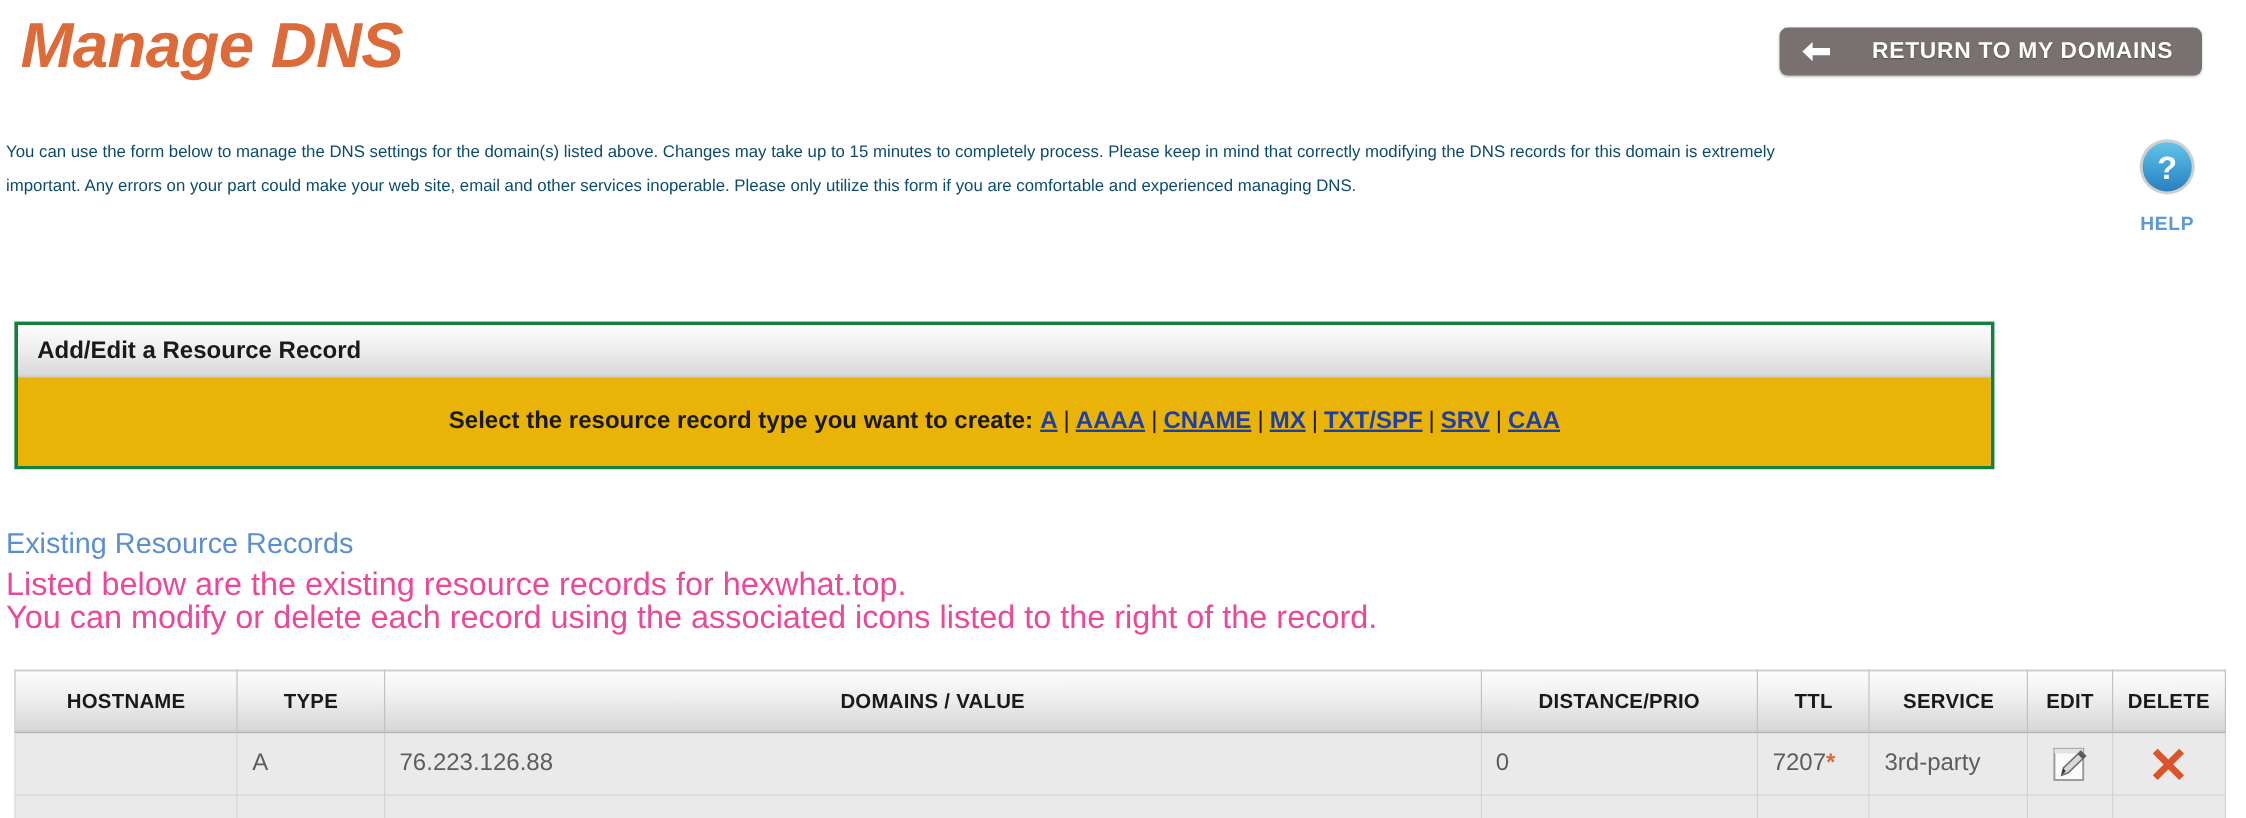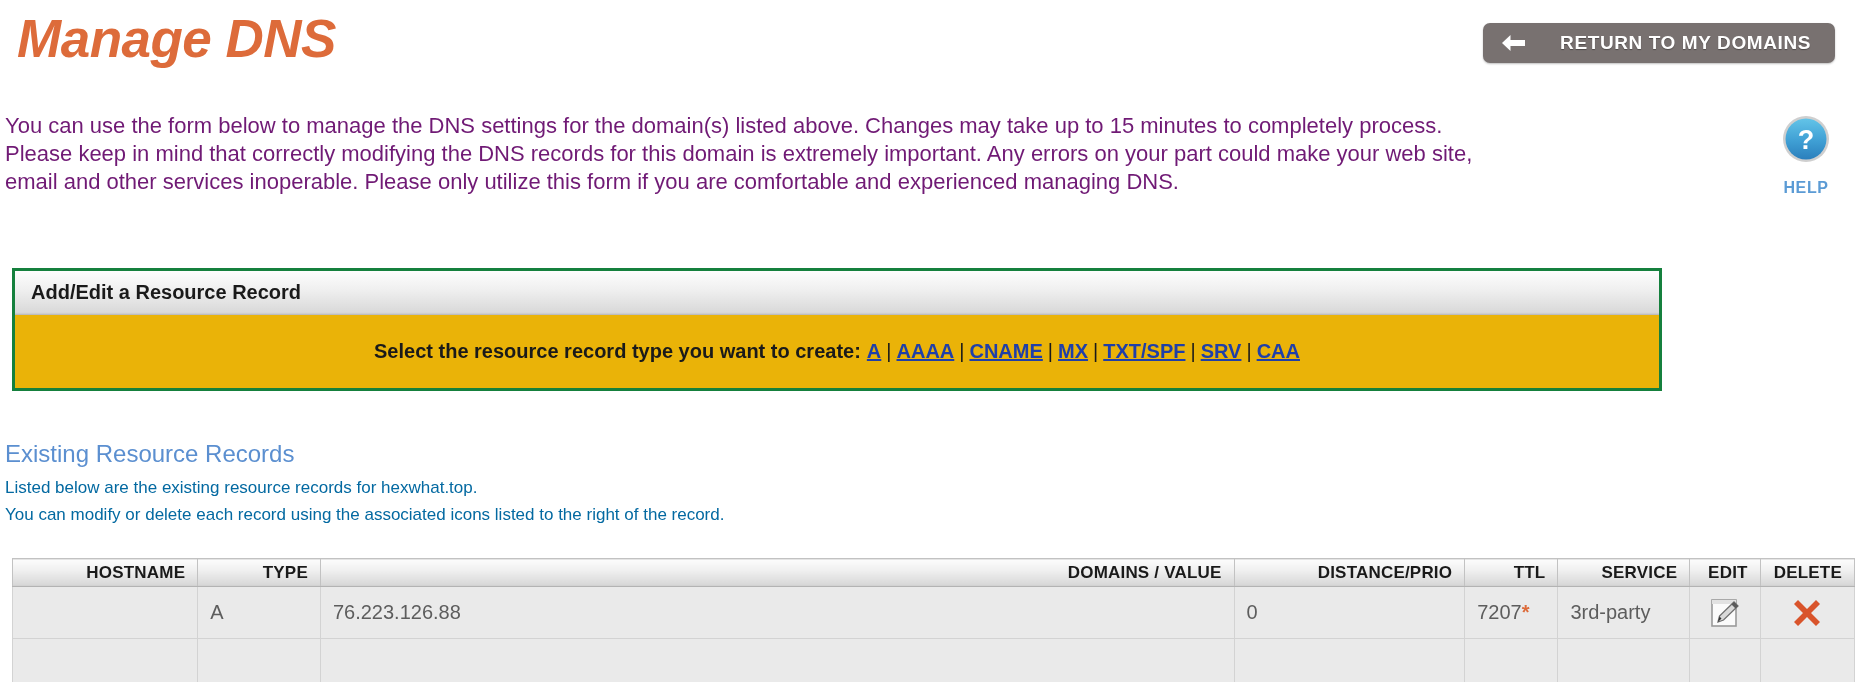--- a/index.html
+++ b/index.html
@@ -64,23 +64,23 @@
     font-weight: bold;
     letter-spacing: 0.6px;
     white-space: nowrap;
     text-shadow: 0 1px 1px rgba(0,0,0,0.35);
   }
   .intro-text {
     position: absolute;
     left: 5px;
     top: 112px;
     width: 1475px;
-    font-size: 22px;
+    font-size: 14px;
     line-height: 28px;
-    color: #701a75;
+    color: #0c4a6e;
   }
   .help-block {
     position: absolute;
     right: 16px;
     top: 115px;
     width: 100px;
     text-align: center;
     cursor: pointer;
   }
   .help-icon {
@@ -151,48 +151,47 @@
     left: 5px;
     top: 440px;
     font-size: 24px;
     font-weight: normal;
     color: #5b8fd0;
   }
   .existing-desc {
     position: absolute;
     left: 5px;
     top: 474px;
-    font-size: 17px;
+    font-size: 27px;
     line-height: 27px;
-    color: #0369a1;
+    color: #ec4899;
   }
 
   
   .records-table-wrap {
     position: absolute;
     left: 12px;
     top: 558px;
     width: 1843px;
   }
   table.records {
     width: 100%;
     border-collapse: collapse;
     table-layout: fixed;
   }
   table.records th {
     background: linear-gradient(to bottom, #fcfcfc 0%, #f0f0f0 40%, #d8d8d8 94%, #c8c8c8 100%);
     border: 1px solid #c2c2c2;
     border-bottom: 1px solid #b3b3b3;
-    height: 28px;
+    height: 52px;
     font-size: 17px;
     font-weight: bold;
     color: #1a1a1a;
     letter-spacing: 0.2px;
     padding: 0 12px;
-    text-align: right;
   }
   table.records td {
     background: #eaeaea;
     border: 1px solid #d3d3d3;
     height: 52px;
     font-size: 20px;
     color: #5d5d5d;
     padding: 0 12px;
     vertical-align: middle;
   }

